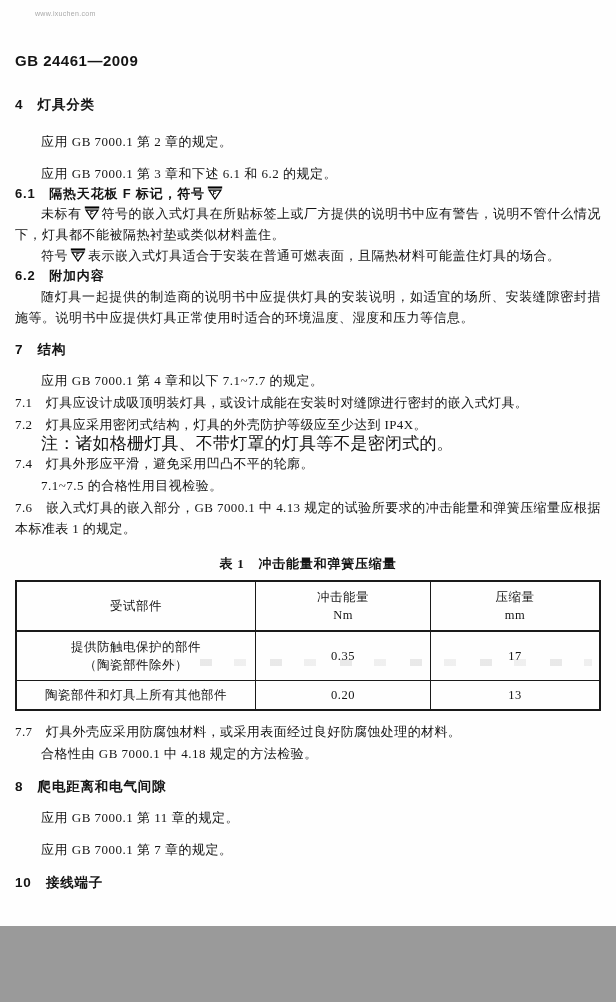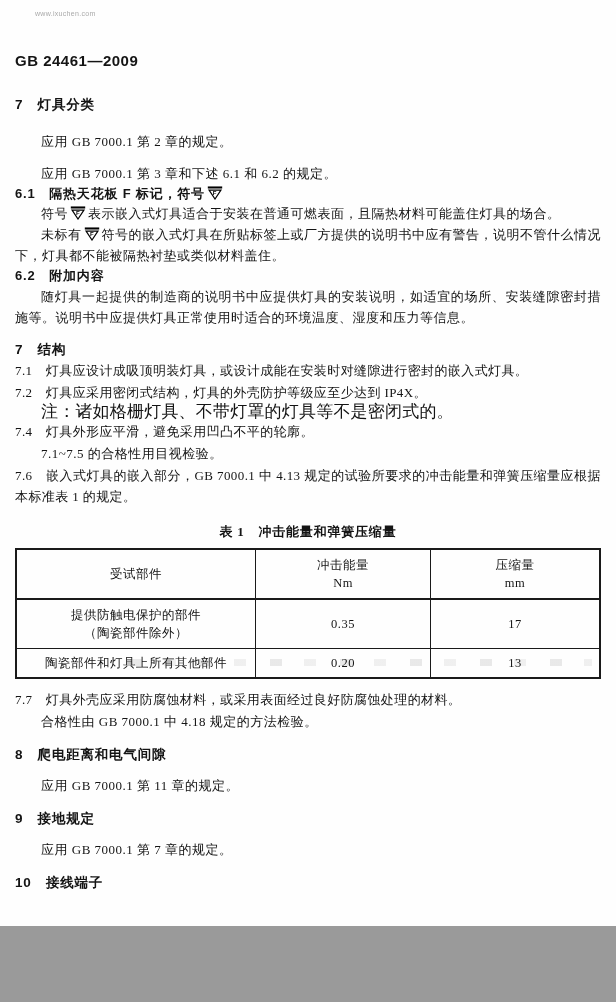--- a/index.html
+++ b/index.html
@@ -63,45 +63,46 @@
 </head>
 <body>
 
 <div class="page">
 
   <div class="watermark">www.ixuchen.com</div>
 
   <div class="content">
     <div class="std-no">GB 24461—2009</div>
 
-    <h3 class="sec-title mt-sec">7　灯具分类</h3>
+    <h3 class="sec-title mt-sec">4　灯具分类</h3>
     <p class="ind mt-par">应用 GB 7000.1 第 2 章的规定。</p>
 
     <p class="ind" style="margin-top:11px">应用 GB 7000.1 第 3 章和下述 6.1 和 6.2 的规定。</p>
 
     <h3 class="sec-title mt-line" style="font-size:13px"><span>6.1　隔热天花板 F 标记，符号</span><svg class="fmark" viewBox="0 0 20 17">
           <path d="M1 1.6 H19" stroke="#000" stroke-width="2.6" fill="none"></path>
           <path d="M2.6 5 L17.4 5 L10 16 Z" stroke="#000" stroke-width="1.5" fill="none"></path>
           <text x="10" y="11.6" text-anchor="middle" font-size="7.5" font-weight="bold" font-family="sans-serif">F</text>
         </svg></h3>
+    <p class="ind"><span>未标有</span><svg class="fmark" viewBox="0 0 20 17">
+          <path d="M1 1.6 H19" stroke="#000" stroke-width="2.6" fill="none"></path>
+          <path d="M2.6 5 L17.4 5 L10 16 Z" stroke="#000" stroke-width="1.5" fill="none"></path>
+          <text x="10" y="11.6" text-anchor="middle" font-size="7.5" font-weight="bold" font-family="sans-serif">F</text>
+        </svg><span>符号的嵌入式灯具在所贴标签上或厂方提供的说明书中应有警告，说明不管什么情况下，灯具都不能被隔热衬垫或类似材料盖住。</span></p>
     <p class="ind"><span>符号</span><svg class="fmark" viewBox="0 0 20 17">
           <path d="M1 1.6 H19" stroke="#000" stroke-width="2.6" fill="none"></path>
           <path d="M2.6 5 L17.4 5 L10 16 Z" stroke="#000" stroke-width="1.5" fill="none"></path>
           <text x="10" y="11.6" text-anchor="middle" font-size="7.5" font-weight="bold" font-family="sans-serif">F</text>
         </svg><span>表示嵌入式灯具适合于安装在普通可燃表面，且隔热材料可能盖住灯具的场合。</span></p>
-    <p class="ind"><span>未标有</span><svg class="fmark" viewBox="0 0 20 17">
-          <path d="M1 1.6 H19" stroke="#000" stroke-width="2.6" fill="none"></path>
-          <path d="M2.6 5 L17.4 5 L10 16 Z" stroke="#000" stroke-width="1.5" fill="none"></path>
-          <text x="10" y="11.6" text-anchor="middle" font-size="7.5" font-weight="bold" font-family="sans-serif">F</text>
-        </svg><span>符号的嵌入式灯具在所贴标签上或厂方提供的说明书中应有警告，说明不管什么情况下，灯具都不能被隔热衬垫或类似材料盖住。</span></p>
 
     <h3 class="sec-title mt-line" style="font-size:13px">6.2　附加内容</h3>
     <p class="ind mt-line">随灯具一起提供的制造商的说明书中应提供灯具的安装说明，如适宜的场所、安装缝隙密封措施等。说明书中应提供灯具正常使用时适合的环境温度、湿度和压力等信息。</p>
 
     <h3 class="sec-title" style="margin-top:13px">7　结构</h3>
+    <p class="ind" style="margin-top:11px">应用 GB 7000.1 第 4 章和以下 7.1~7.7 的规定。</p>
     <p class="clause mt-line">7.1　灯具应设计成吸顶明装灯具，或设计成能在安装时对缝隙进行密封的嵌入式灯具。</p>
     <p class="clause mt-line">7.2　灯具应采用密闭式结构，灯具的外壳防护等级应至少达到 IP4X。</p>
     <p class="note">注：诸如格栅灯具、不带灯罩的灯具等不是密闭式的。</p>
     <p class="clause mt-line">7.4　灯具外形应平滑，避免采用凹凸不平的轮廓。</p>
     <p class="ind mt-line">7.1~7.5 的合格性用目视检验。</p>
     <p class="clause mt-line">7.6　嵌入式灯具的嵌入部分，GB 7000.1 中 4.13 规定的试验所要求的冲击能量和弹簧压缩量应根据本标准表 1 的规定。</p>
 
     <div class="tbl-caption">表 1　冲击能量和弹簧压缩量</div>
     <table>
       <colgroup>
@@ -140,21 +141,20 @@
       </tr>
     </tbody>
       </table>
 
     <p class="clause" style="margin-top:10px">7.7　灯具外壳应采用防腐蚀材料，或采用表面经过良好防腐蚀处理的材料。</p>
     <p class="ind mt-line">合格性由 GB 7000.1 中 4.18 规定的方法检验。</p>
 
     <h3 class="sec-title" style="margin-top:14px">8　爬电距离和电气间隙</h3>
     <p class="ind" style="margin-top:11px">应用 GB 7000.1 第 11 章的规定。</p>
 
-    <h3 class="sec-title" style="margin-top:14px">9　接地规定</h3>
     <p class="ind" style="margin-top:11px">应用 GB 7000.1 第 7 章的规定。</p>
 
     <h3 class="sec-title" style="margin-top:14px">10　接线端子</h3>
 
   </div>
 
   <div class="artifact"></div>
   <div class="page-no">2</div>
 </div>
 

